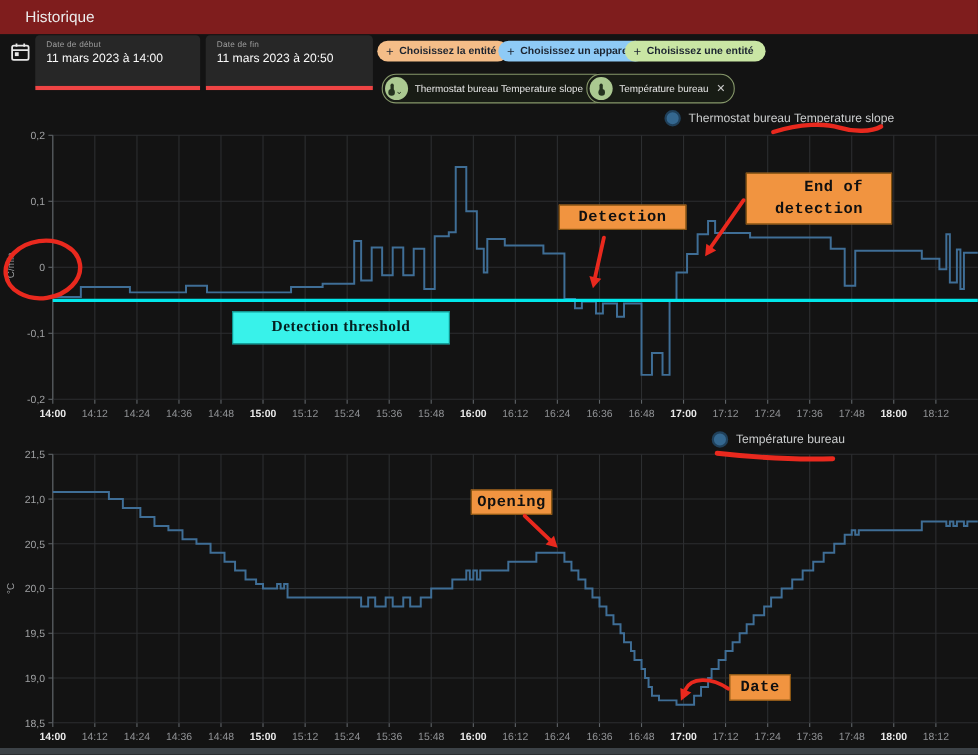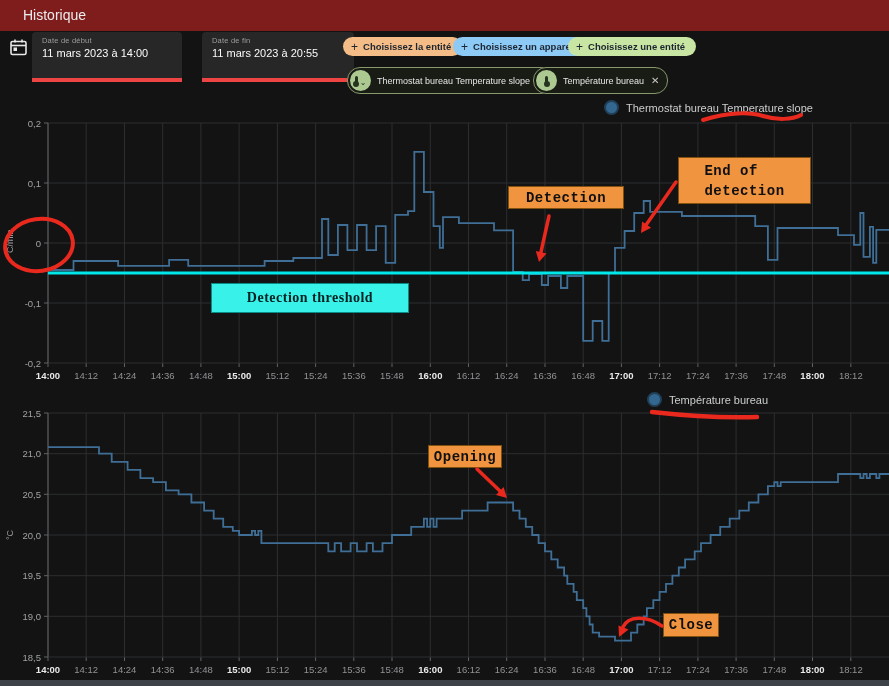--- a/index.html
+++ b/index.html
@@ -25,21 +25,21 @@
   .therm{display:inline-block;width:3px;height:9px;background:#25331f;border-radius:2px;position:relative;}
   .therm:after{content:"";position:absolute;left:-1.5px;bottom:-2px;width:6px;height:6px;border-radius:50%;background:#25331f;}
   .echip .chev{font-size:8px;color:#25331f;margin-left:2px;margin-top:3px;}
   .echip .lbl{font-size:9px;color:#e6e6e6;font-weight:500;}
   .echip .x{font-size:10px;color:#c9c9c9;margin-left:7px;}
   
   .legend{display:flex;align-items:center;gap:7px;cursor:pointer;}
   .legend .dot{width:11px;height:11px;border-radius:50%;background:#34678f;border:2px solid #20405a;}
   .legend .ltx{font-size:11px;color:#cbcdce;}
   
-  .ann{display:flex;align-items:center;justify-content:center;text-align:left;
+  .ann{display:flex;align-items:center;justify-content:center;text-align:right;
     font-family:"Liberation Mono","DejaVu Sans Mono",monospace;font-weight:700;font-size:14px;
     letter-spacing:.5px;color:#101010;white-space:pre-line;line-height:20px;box-sizing:border-box;}
   .ann.orange{background:#f19440;border:1px solid #80500f;}
   .ann.cyan{background:#38f2ea;border:1px solid #0a8b86;color:#052020;font-family:Liberation Serif, serif;}
   svg{display:block;}
   #charts-svg,#annot-svg{left:0;top:0;pointer-events:none;}
   #charts-svg text{font-family:"Liberation Sans",sans-serif;}
   #scrollbar{left:0;top:680px;width:889px;height:6px;background:#3c4247;cursor:pointer;}
 </style>
 </head>
@@ -54,23 +54,23 @@
   <line x1="2" y1="7.5" x2="17" y2="7.5" stroke="#e8e8e8" stroke-width="1.6"></line>
   <line x1="6" y1="1.5" x2="6" y2="4.5" stroke="#e8e8e8" stroke-width="1.6"></line>
   <line x1="13" y1="1.5" x2="13" y2="4.5" stroke="#e8e8e8" stroke-width="1.6"></line>
   <rect x="4.5" y="9.5" width="3.5" height="3.5" fill="#e8e8e8"></rect>
 </svg>
 
 <div class="abs datefield" style="left:32px;width:150px;">
   <div class="lab">Date de début</div>
   <div class="val">11 mars 2023 à 14:00</div>
 </div>
-<div class="abs datefield" style="left:202px;width:152px;">
+<div class="abs datefield" style="left:187px;width:152px;">
   <div class="lab">Date de fin</div>
-  <div class="val">11 mars 2023 à 20:55</div>
+  <div class="val">11 mars 2023 à 20:50</div>
 </div>
 
 <div class="abs pchip" style="left:343px;background:#f4bd88;">
   <span class="plus">+</span>
   <span>Choisissez la entité</span>
 </div>
 <div class="abs pchip" style="left:453px;background:#8ecaf6;">
   <span class="plus">+</span>
   <span>Choisissez un appareil</span>
 </div>
@@ -280,21 +280,21 @@
 <div class="abs legend" style="left:647px;top:392px;">
   <span class="dot"></span>
   <span class="ltx">Température bureau</span>
 </div>
 
 <div class="abs ann orange" style="left:508px;top:186px;width:116px;height:23px;">Detection</div>
 <div class="abs ann orange" style="left:678px;top:157px;width:133px;height:47px;">End of
 detection</div>
 <div class="abs ann cyan" style="left:211px;top:283px;width:198px;height:30px;">Detection threshold</div>
 <div class="abs ann orange" style="left:428px;top:445px;width:74px;height:23px;">Opening</div>
-<div class="abs ann orange" style="left:663px;top:613px;width:56px;height:24px;">Close</div>
+<div class="abs ann orange" style="left:663px;top:613px;width:56px;height:24px;">Date</div>
 
 <svg class="abs" id="annot-svg" width="889" height="686">
   <g stroke="#e9291e" stroke-width="3.5" fill="none" stroke-linecap="round">
     <ellipse cx="39" cy="245" rx="34" ry="26" stroke-width="4" transform="rotate(-8 39 245)"></ellipse>
     <path d="M703,120 C728,112 750,112 763,116 C776,120 792,120 801,115" stroke-width="4"></path>
     <path d="M652,412 C688,416 728,418 757,417" stroke-width="4.5"></path>
     <path d="M549,216 L541,252"></path>
     <path d="M676,182 L646,225"></path>
     <path d="M477,469 L501,492"></path>
     <path d="M662,626 C646,615 628,616 623,627"></path>

